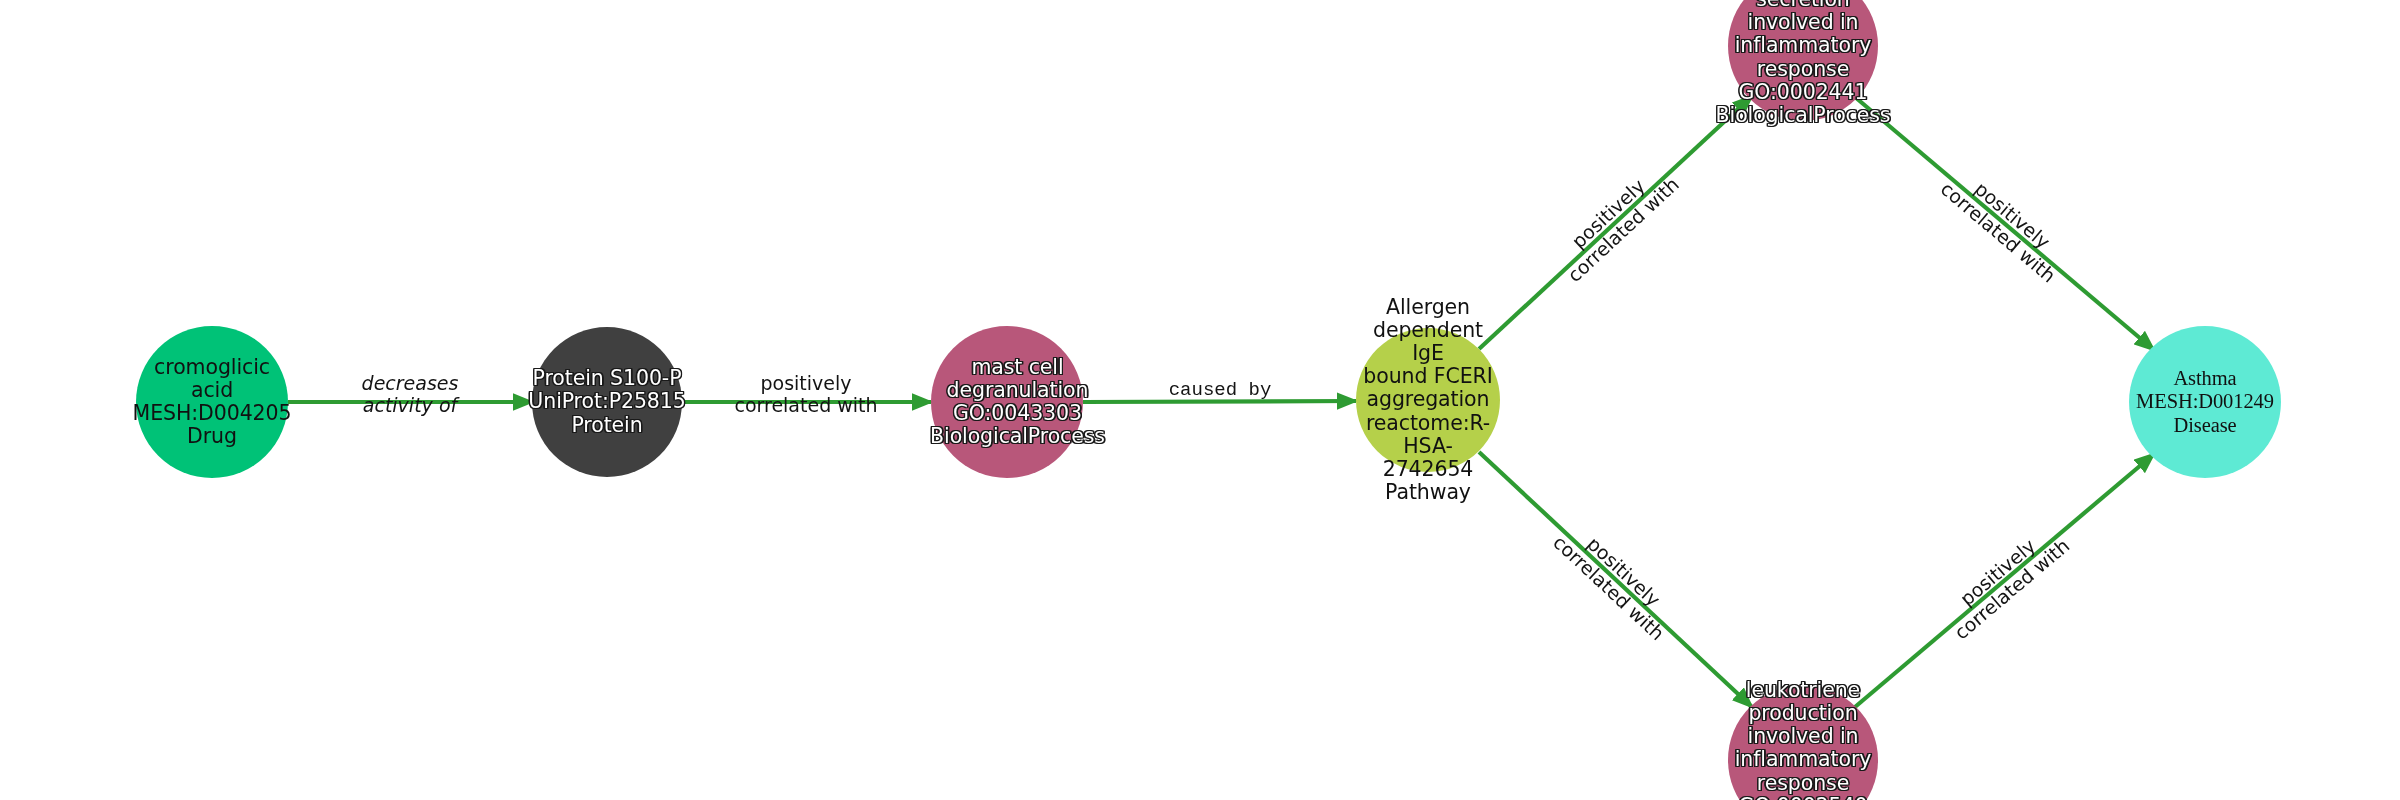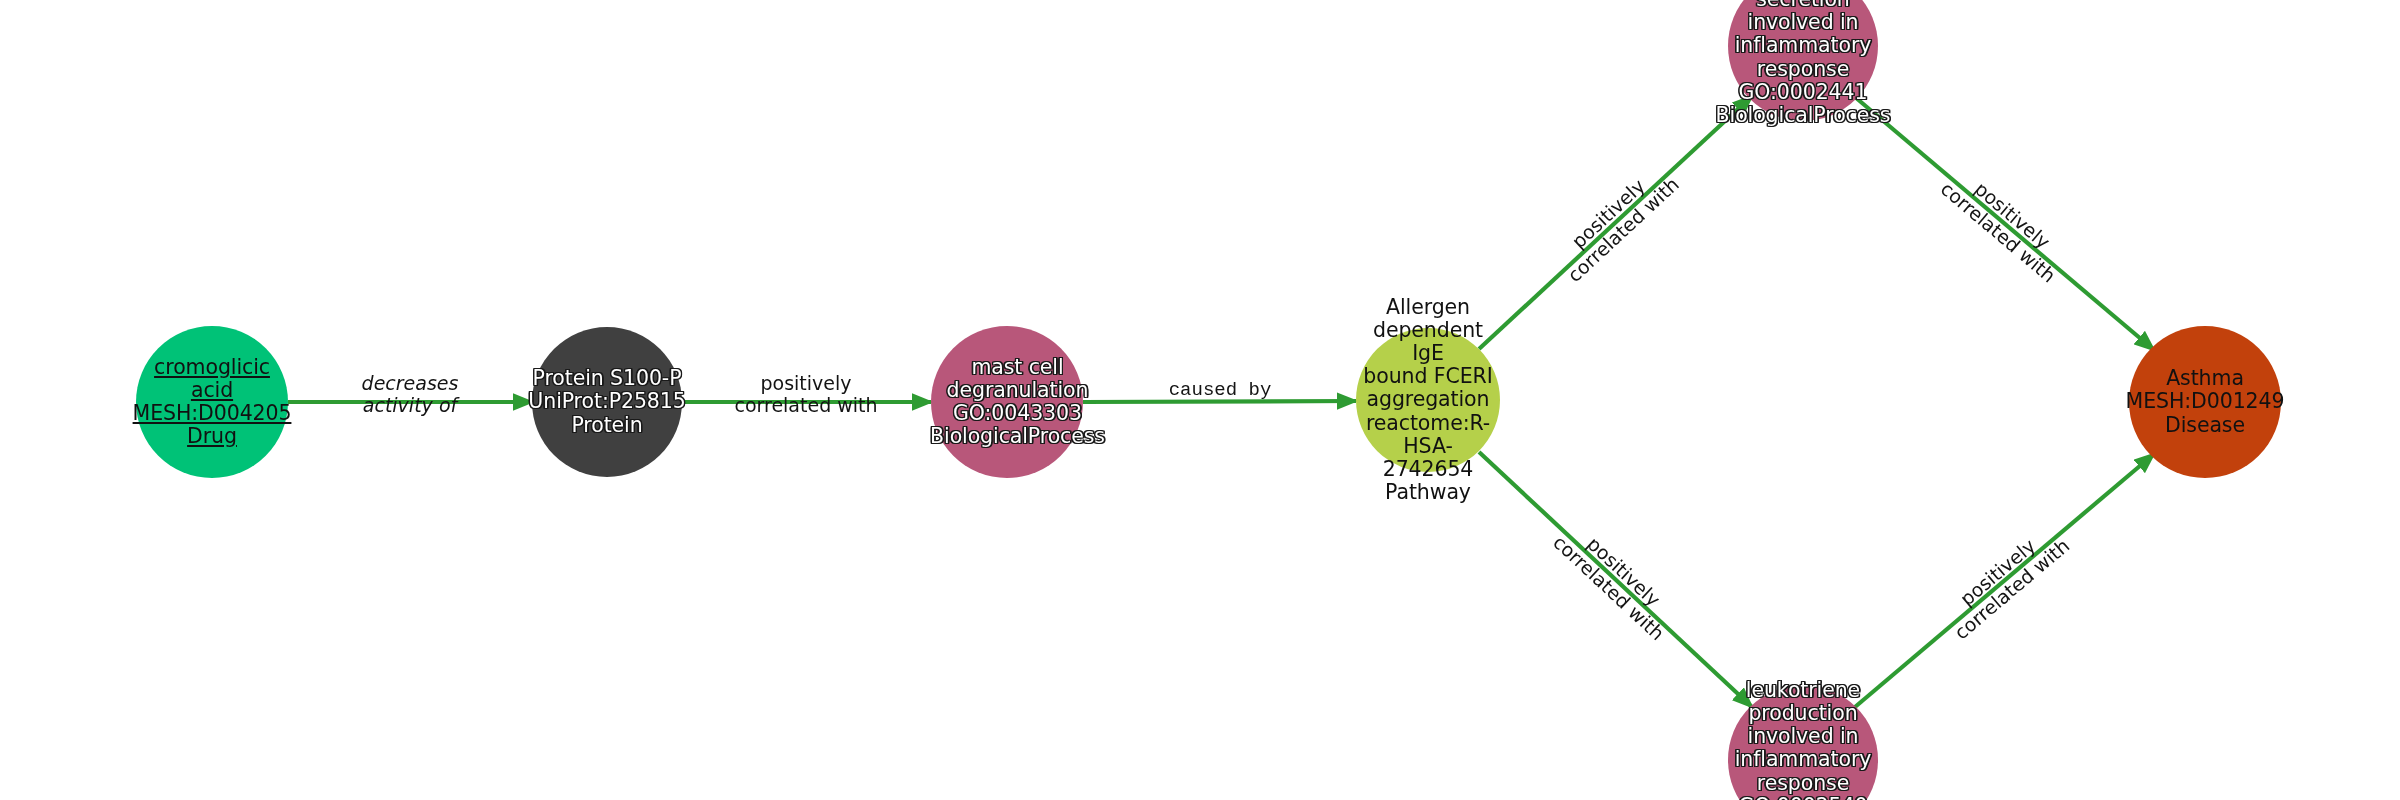--- a/index.html
+++ b/index.html
@@ -86,21 +86,21 @@
         <line x1="1083" y1="402" x2="1356" y2="401" stroke="#2E9B32" stroke-width="4.2" marker-end="url(#arrowhead)"></line>
         <line x1="1479" y1="349" x2="1752" y2="96" stroke="#2E9B32" stroke-width="4.2" marker-end="url(#arrowhead)"></line>
         <line x1="1855" y1="97" x2="2154" y2="350" stroke="#2E9B32" stroke-width="4.2" marker-end="url(#arrowhead)"></line>
         <line x1="1479" y1="452" x2="1752" y2="707" stroke="#2E9B32" stroke-width="4.2" marker-end="url(#arrowhead)"></line>
         <line x1="1855" y1="707" x2="2154" y2="454" stroke="#2E9B32" stroke-width="4.2" marker-end="url(#arrowhead)"></line>
       </g>
   </svg>
 
   <div id="node-layer">
       <div class="graph-node" style="left: 136px; top: 326px; width: 152px; height: 152px; background: rgb(0, 194, 119);">
-        <div class="node-label dark-text" style="width: 197.6px; text-decoration: underline;">cromoglicic
+        <div class="node-label dark-text" style="width: 197.6px;">cromoglicic
 acid
 MESH:D004205
 Drug</div>
       </div>
       <div class="graph-node" style="left: 532px; top: 327px; width: 150px; height: 150px; background: #404040;">
         <div class="node-label light-text" style="width: 195px;">Protein S100-P
 UniProt:P25815
 Protein</div>
       </div>
       <div class="graph-node" style="left: 931px; top: 326px; width: 152px; height: 152px; background: rgb(184, 87, 122);">
@@ -129,21 +129,21 @@
       </div>
       <div class="graph-node" style="left: 1728px; top: 685px; width: 150px; height: 150px; background: rgb(184, 87, 122);">
         <div class="node-label light-text" style="width: 195px;">leukotriene
 production
 involved in
 inflammatory
 response
 GO:0002540
 BiologicalProcess</div>
       </div>
-      <div class="graph-node" style="left: 2129px; top: 326px; width: 152px; height: 152px; background: #c2410c;">
+      <div class="graph-node" style="left: 2129px; top: 326px; width: 152px; height: 152px; background: #5eead4; font-family: Liberation Serif, serif;">
         <div class="node-label dark-text" style="width: 197.6px;">Asthma
 MESH:D001249
 Disease</div>
       </div>
     </div>
   <div id="edge-label-layer">
       <div class="edge-label" style="left: 410px; top: 395px; transform: translate(-50%, -50%) rotate(0deg); font-style: italic;">decreases
 activity of</div>
       <div class="edge-label" style="left: 806px; top: 395px; transform: translate(-50%, -50%) rotate(0deg);">positively
 correlated with</div>

